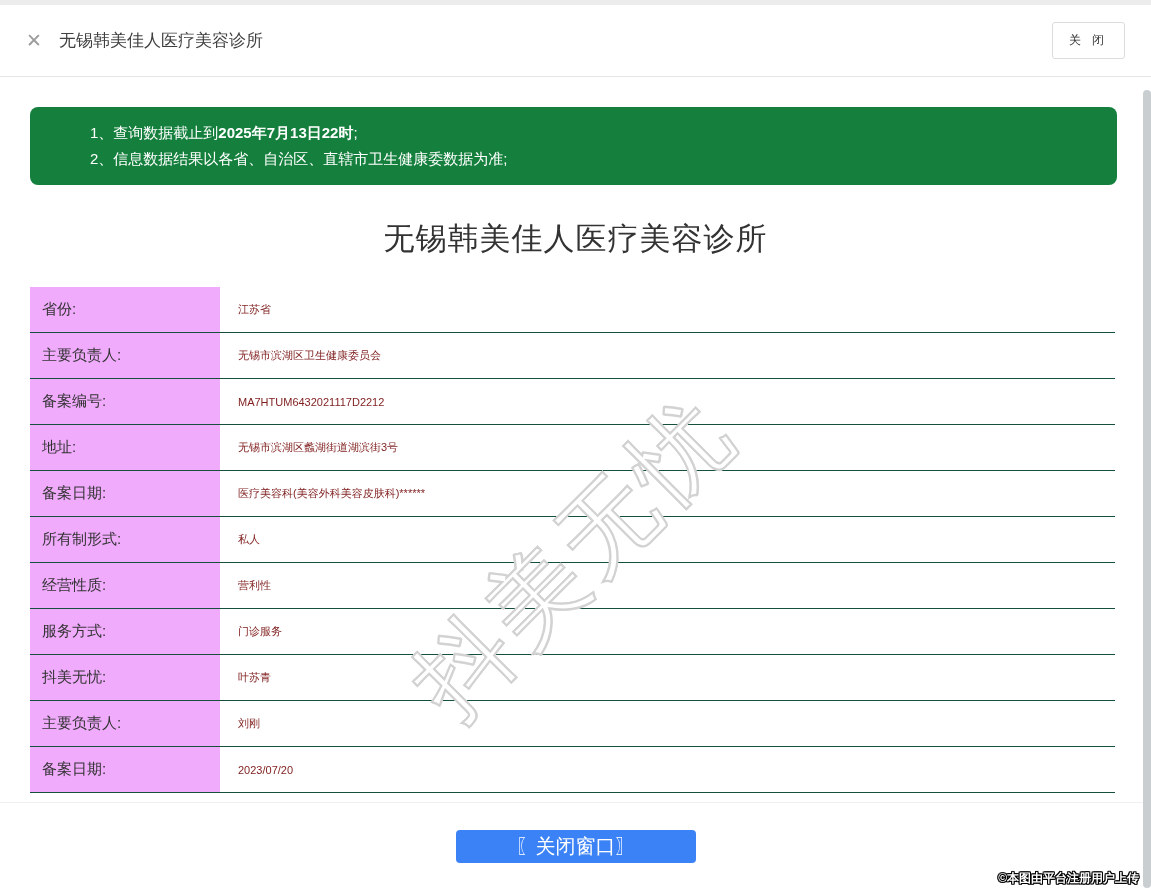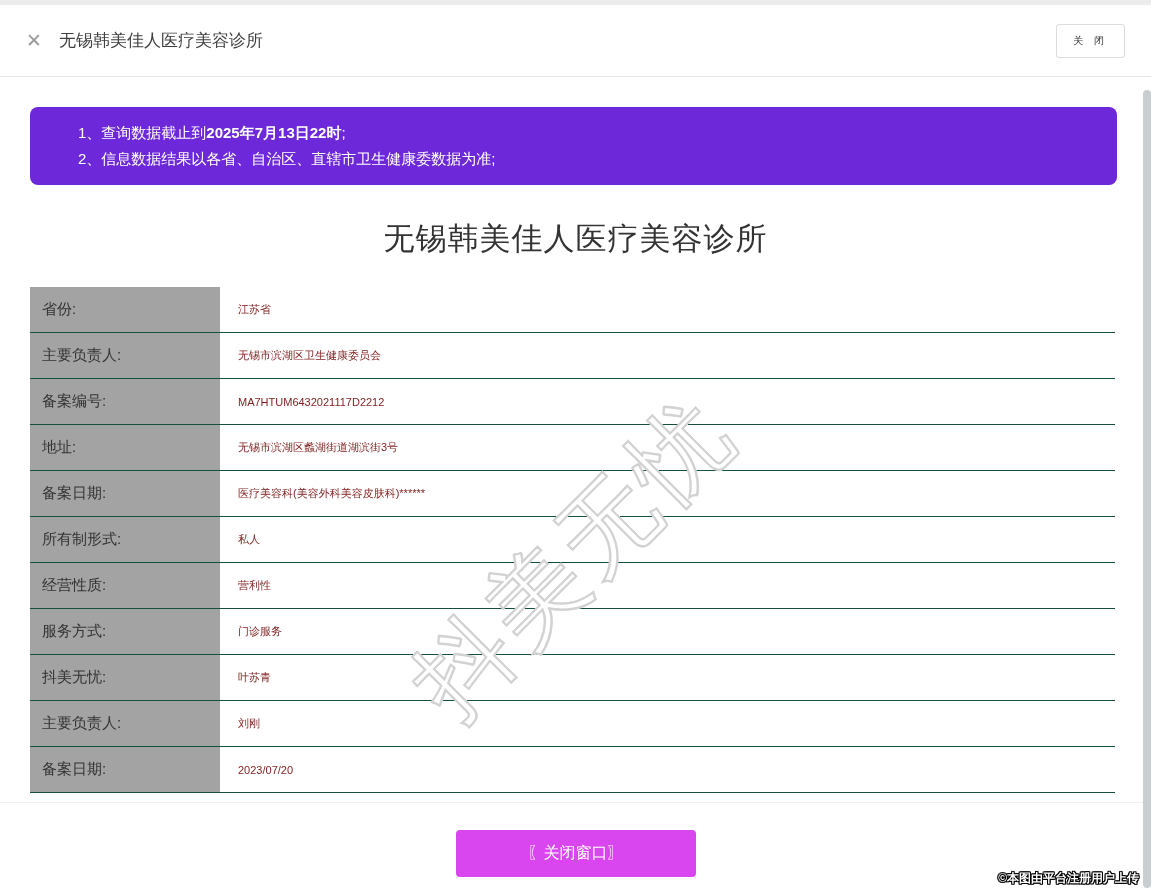--- a/index.html
+++ b/index.html
@@ -17,54 +17,54 @@
     display: flex; align-items: center; padding: 0 26px;
   }
   .close-icon {
     font-size: 19px; color: #9c9c9c; margin-right: 17px; cursor: pointer;
     line-height: 1; user-select: none;
   }
   .header-title { font-size: 17px; color: #404040; }
   .spacer { flex: 1; }
   .close-btn {
     border: 1px solid #dcdcdc; background: #fff; color: #333;
-    font-size: 10px; padding: 9px 16px; border-radius: 3px; cursor: pointer;
-    letter-spacing: 4px; font-family: Liberation Sans, sans-serif;
+    font-size: 12px; padding: 9px 16px; border-radius: 3px; cursor: pointer;
+    letter-spacing: 4px; font-family: Liberation Serif, serif;
   }
   .content { position: relative; }
   .notice {
     margin: 30px 34px 0 30px;
-    background: #6d28d9;
+    background: #15803d;
     border-radius: 8px;
-    padding: 13px 20px 13px 48px;
+    padding: 13px 20px 13px 60px;
     color: #fff; font-size: 15px; line-height: 26px;
   }
   .notice b { font-weight: bold; }
   .main-title {
     text-align: center; font-size: 31px; color: #333;
     font-weight: 400; margin: 33px 0 27px 0; letter-spacing: 1px;
   }
   .info-table { margin: 0 36px 0 30px; }
   .info-row {
     display: flex; align-items: stretch; height: 46px;
     border-bottom: 1px solid #15503e;
   }
   .label-cell {
-    width: 190px; background: #a3a3a3; display: flex; align-items: center;
+    width: 190px; background: #f0abfc; display: flex; align-items: center;
     padding-left: 12px; font-size: 15px; color: #333; flex-shrink: 0;
   }
   .value-cell {
     flex: 1; display: flex; align-items: center;
     padding-left: 18px; font-size: 11px; color: #7f1d1d;
   }
   .section-divider { border-bottom: 1px solid #f0f0f0; margin-top: 9px; width: 100%; }
   .btn-row { text-align: center; margin-top: 27px; }
   .close-window-btn {
-    background: #d946ef; color: #fff; border: none; border-radius: 4px;
-    font-size: 16px; width: 240px; height: 47px; cursor: pointer;
+    background: #3b82f6; color: #fff; border: none; border-radius: 4px;
+    font-size: 20px; width: 240px; height: 33px; cursor: pointer;
     font-family: inherit;
   }
   .watermark {
     position: absolute; left: 575px; top: 452px;
     transform: translate(-50%, -50%) rotate(-45deg);
     font-size: 95px; white-space: nowrap; letter-spacing: 6px;
     color: #ffffff;
     -webkit-text-stroke: 2px #d2d2d2;
     text-shadow: 1px 1px 0 #d9d9d9, -1px -1px 0 #d9d9d9, 1px -1px 0 #d9d9d9, -1px 1px 0 #d9d9d9;
     pointer-events: none; z-index: 5;

